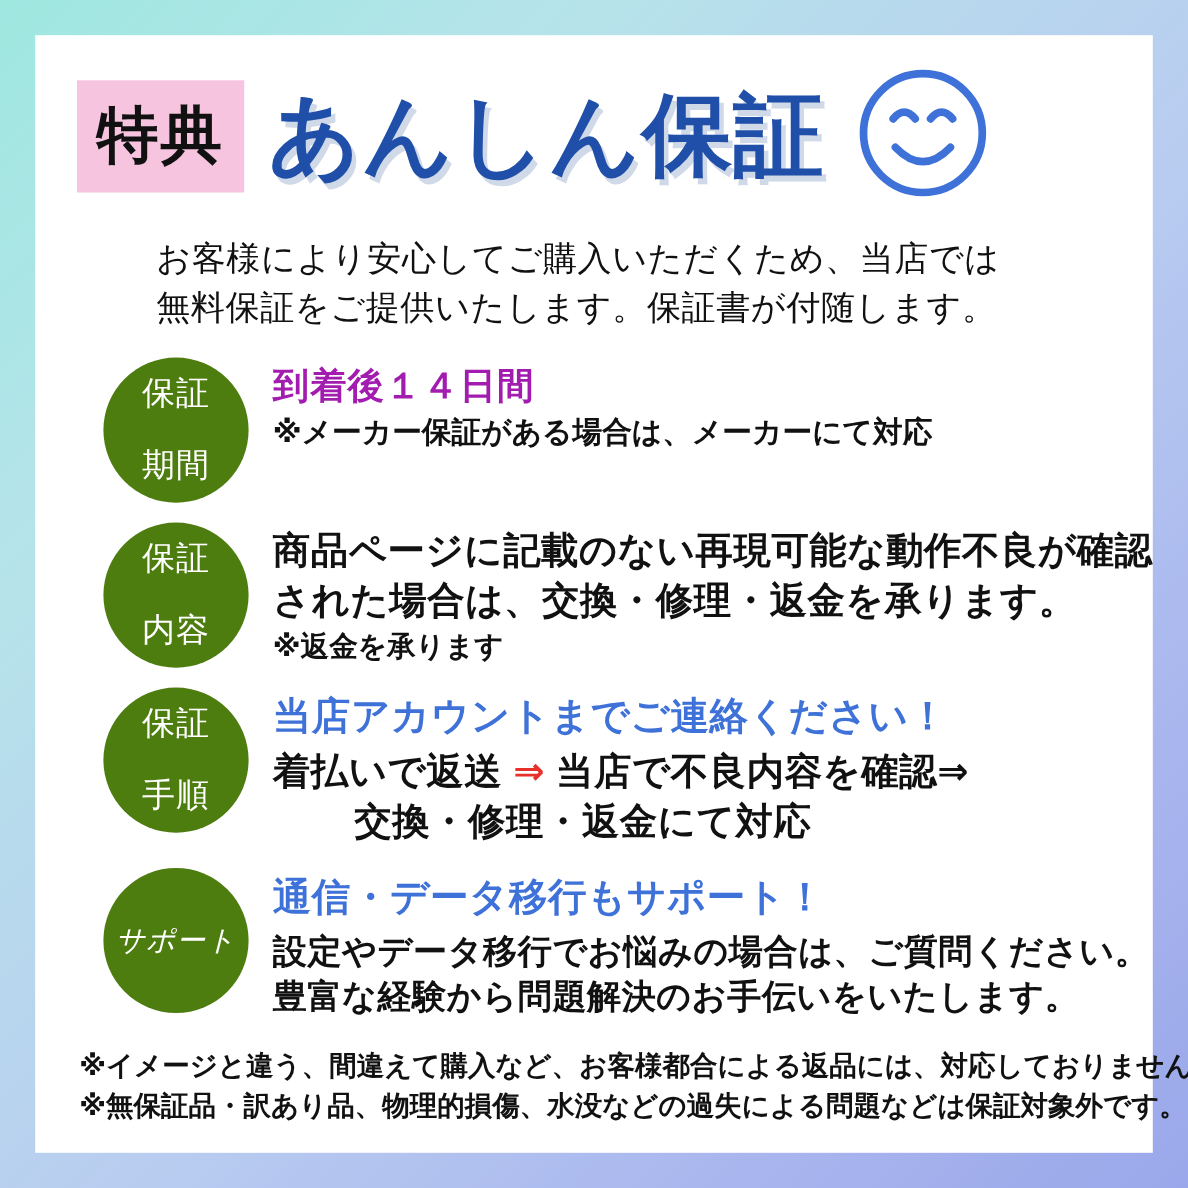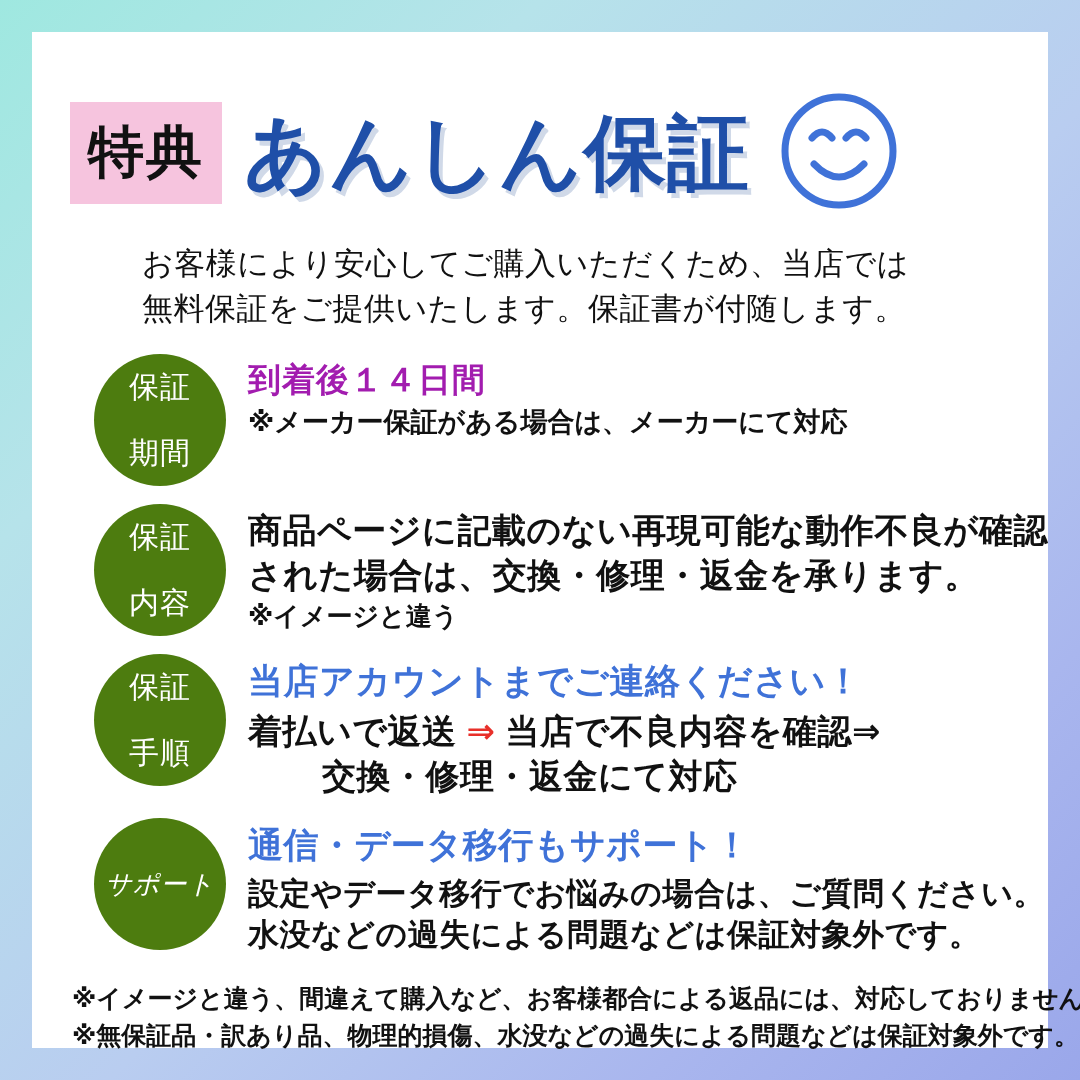--- a/index.html
+++ b/index.html
@@ -19,21 +19,21 @@
     top: 32px;
     width: 1016px;
     height: 1016px;
     background: #ffffff;
     box-sizing: border-box;
   }
   
   .header {
     display: flex;
     align-items: center;
-    padding: 58px 34px 0 38px;
+    padding: 28px 34px 0 38px;
     gap: 22px;
   }
   .badge {
     background: #f6c4de;
     color: #111111;
     font-weight: bold;
     font-size: 56px;
     line-height: 1;
     padding: 22px 18px 24px 18px;
     letter-spacing: 2px;
@@ -186,21 +186,21 @@
     </div>
 
     <div class="row">
       <div class="circle">
         <span>保証</span>
         <span>内容</span>
       </div>
       <div class="row-body">
         <div class="body-lg ln">商品ページに記載のない再現可能な動作不良が確認</div>
         <div class="body-lg ln">された場合は、交換・修理・返金を承ります。</div>
-        <div class="sub-note ln">※イメージと違う</div>
+        <div class="sub-note ln">※返金を承ります</div>
       </div>
     </div>
 
     <div class="row">
       <div class="circle">
         <span>保証</span>
         <span>手順</span>
       </div>
       <div class="row-body">
         <div class="blue-head ln">当店アカウントまでご連絡ください！</div>
@@ -213,21 +213,21 @@
       </div>
     </div>
 
     <div class="row">
       <div class="circle small-text">
         <span>サポート</span>
       </div>
       <div class="row-body">
         <div class="blue-head ln">通信・データ移行もサポート！</div>
         <div class="body-md ln">設定やデータ移行でお悩みの場合は、ご質問ください。</div>
-        <div class="body-md ln">水没などの過失による問題などは保証対象外です。</div>
+        <div class="body-md ln">豊富な経験から問題解決のお手伝いをいたします。</div>
       </div>
     </div>
 
   </div>
 
   <div class="footer">
     <div>※イメージと違う、間違えて購入など、お客様都合による返品には、対応しておりません。</div>
     <div>※無保証品・訳あり品、物理的損傷、水没などの過失による問題などは保証対象外です。</div>
   </div>
 

